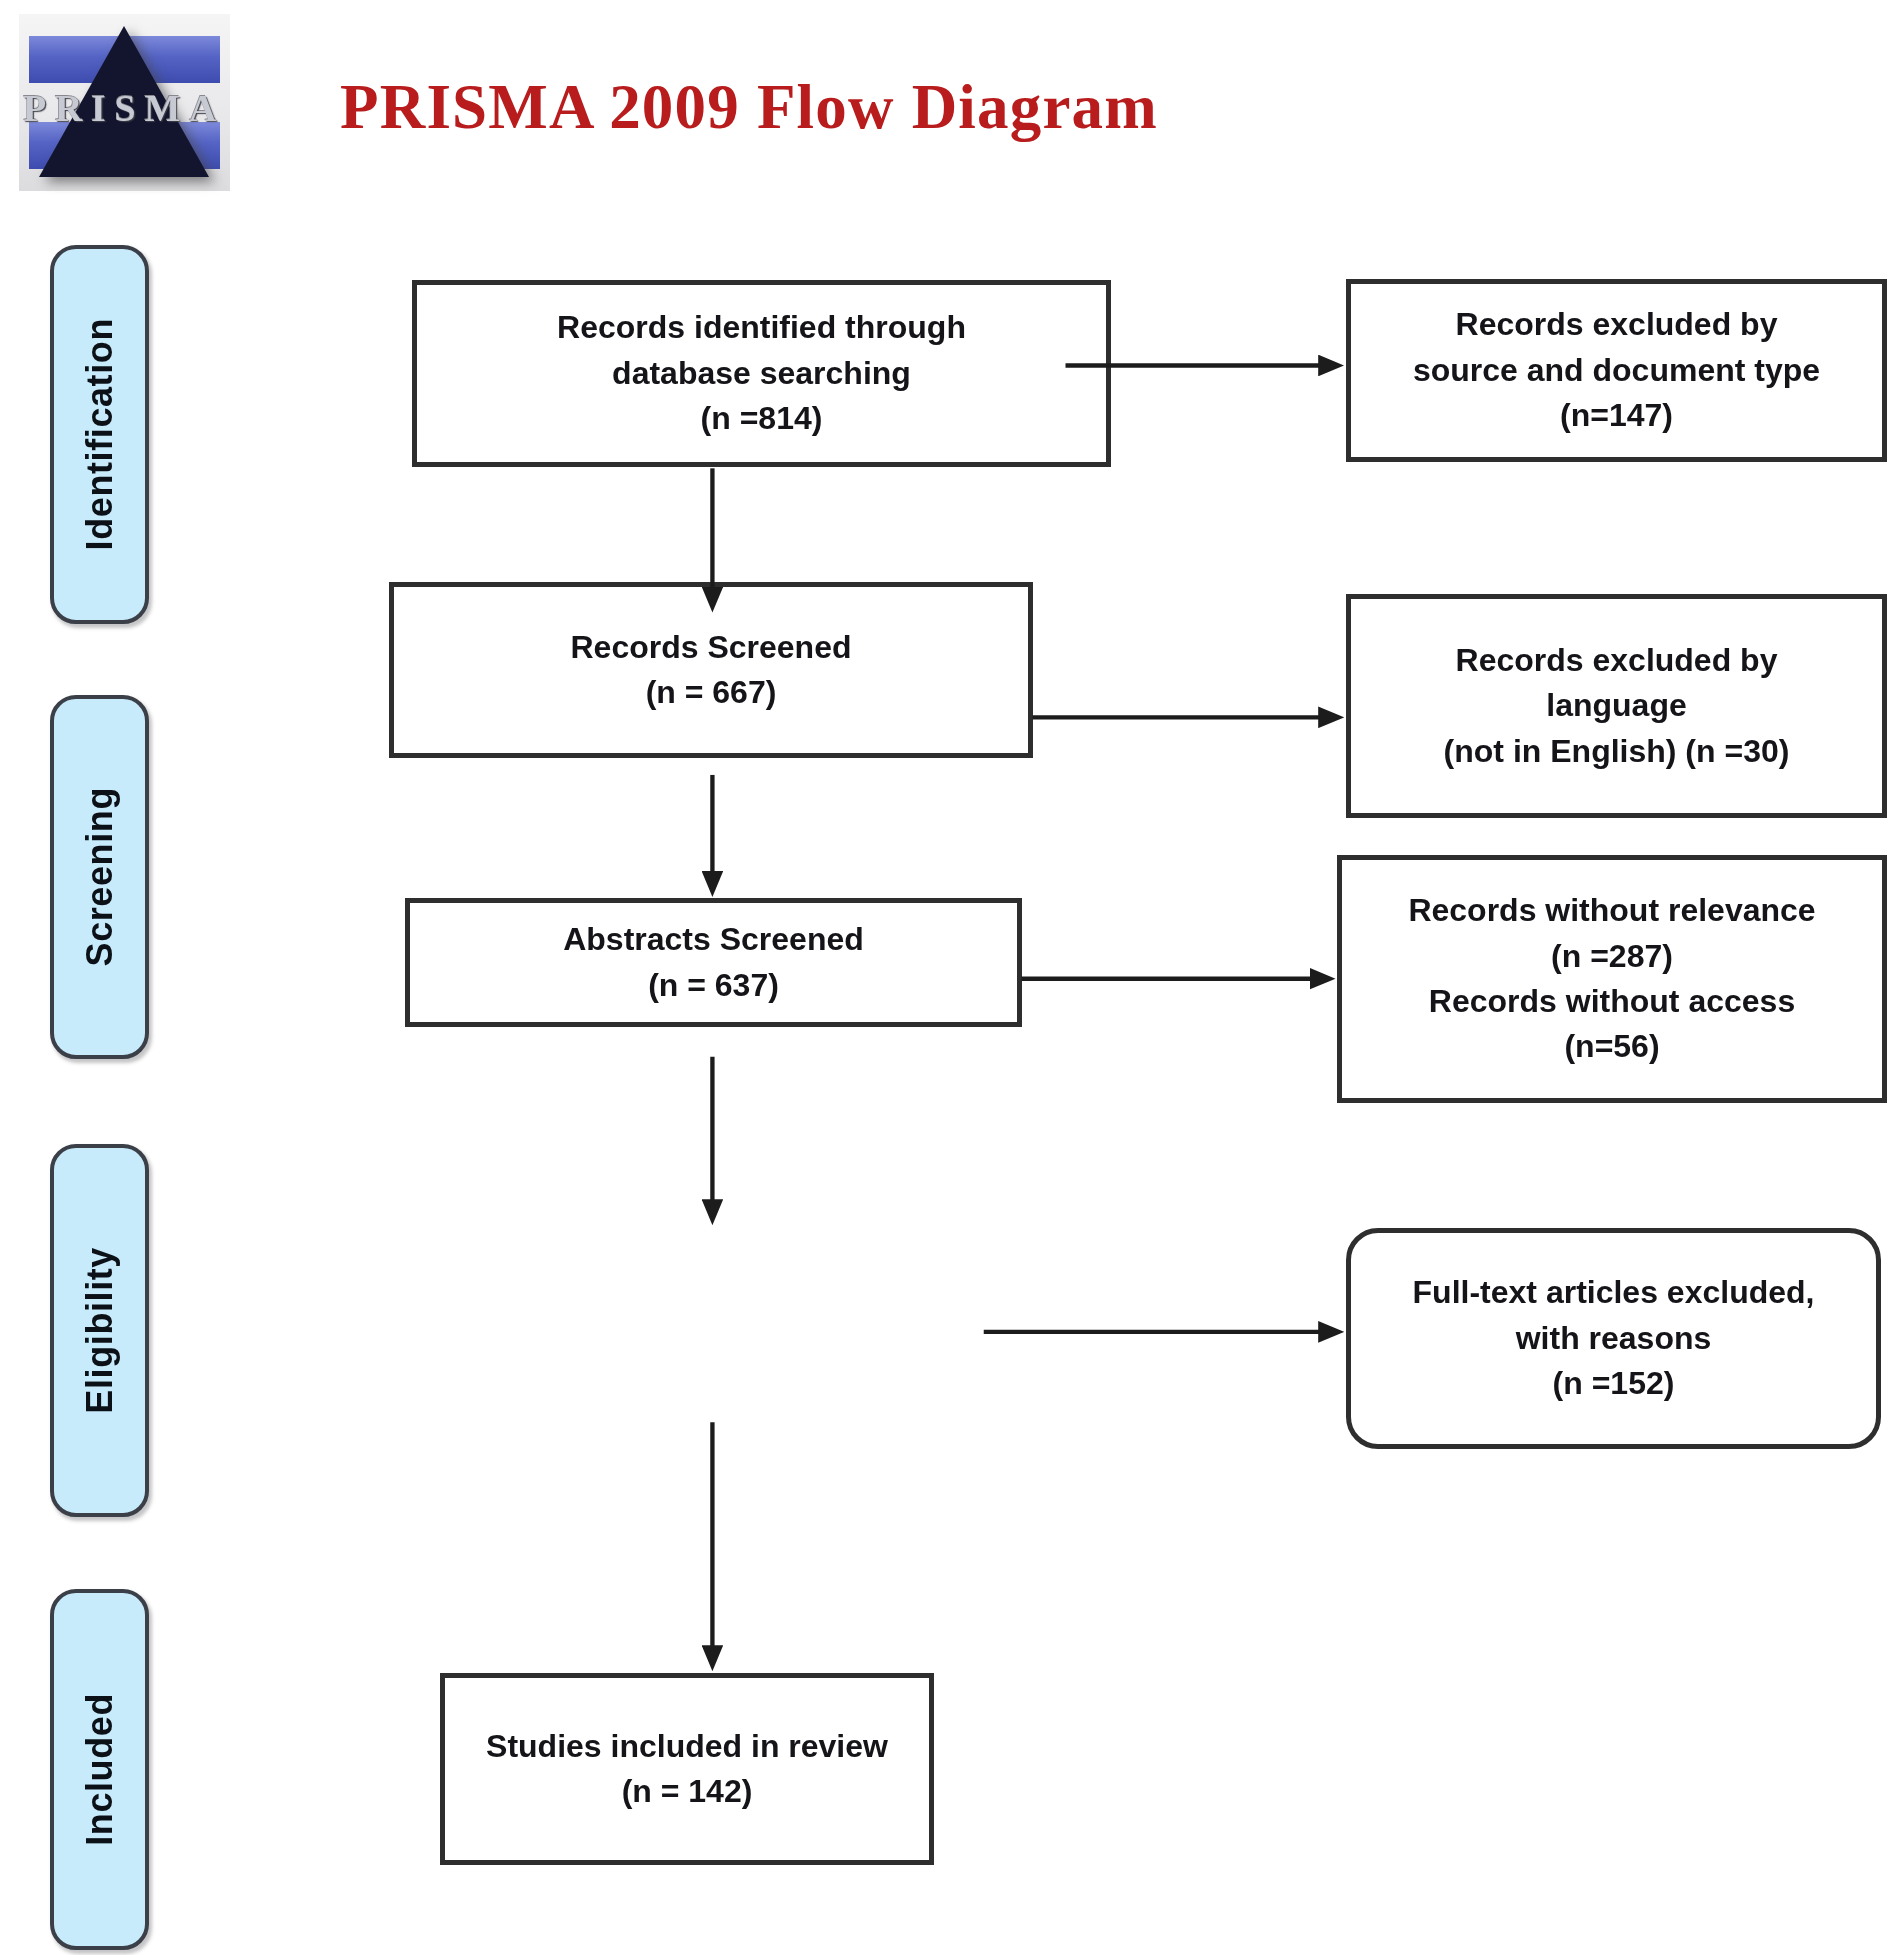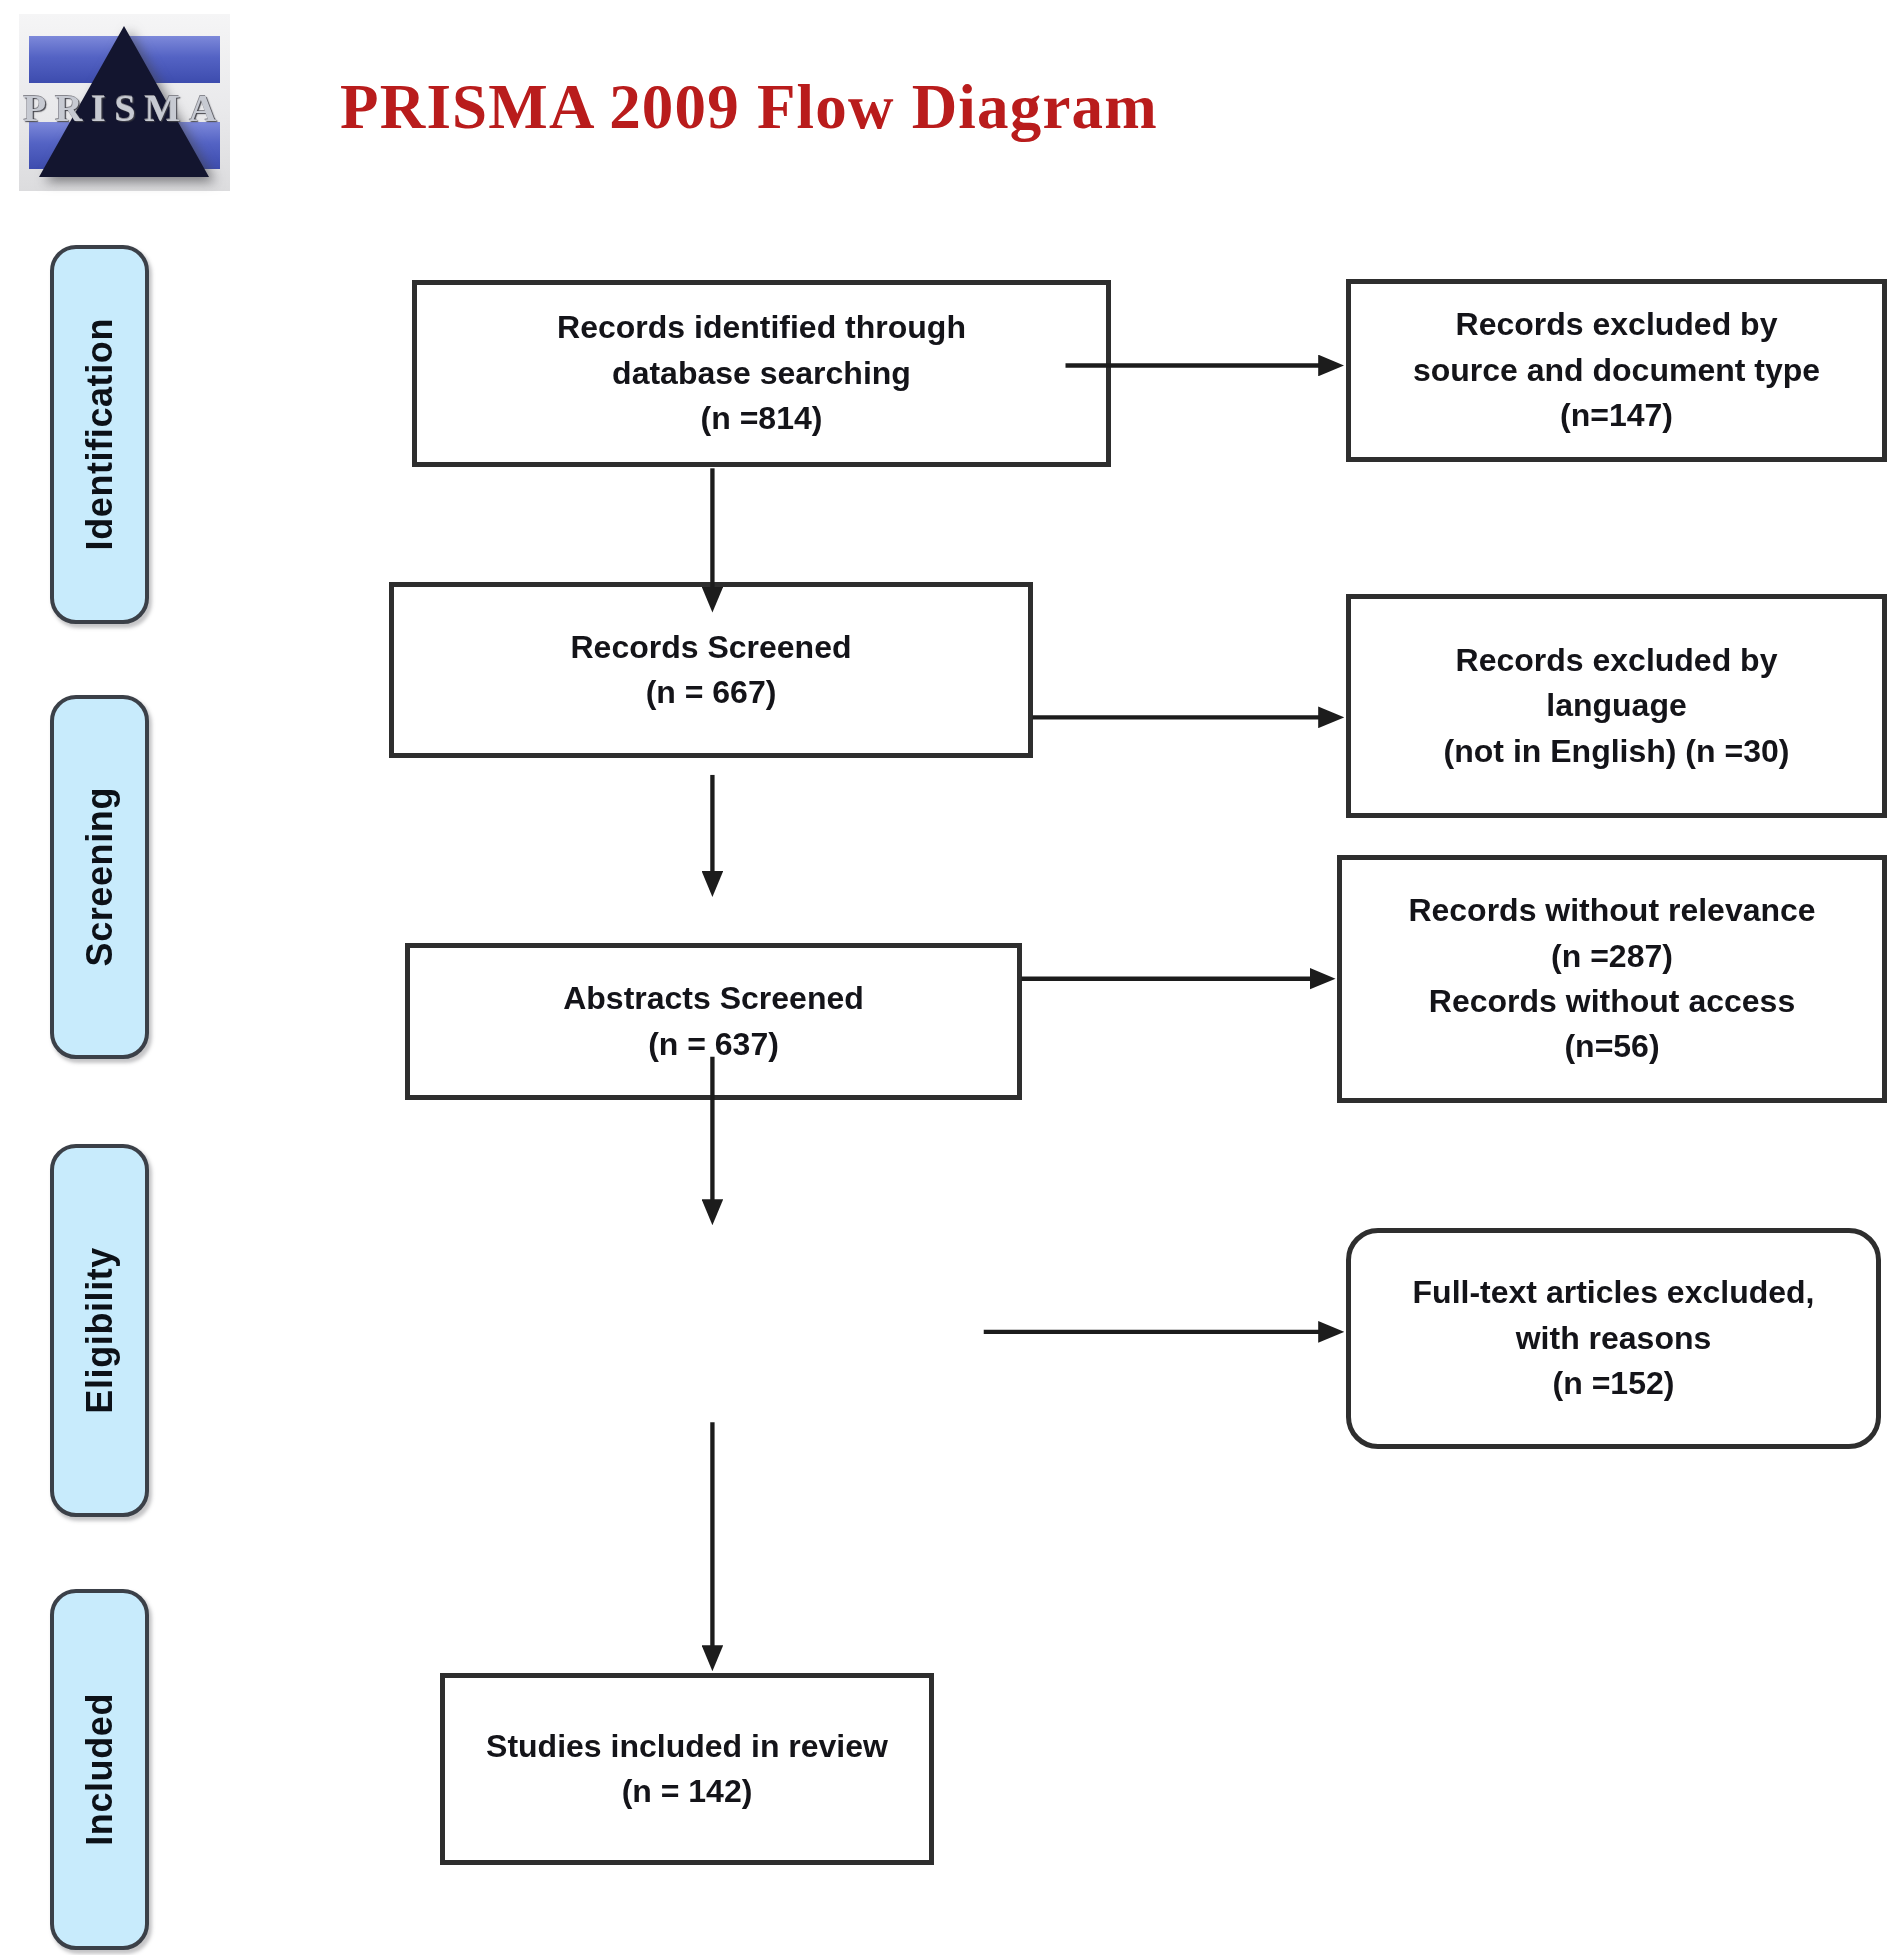--- a/index.html
+++ b/index.html
@@ -106,21 +106,21 @@
 
   <div class="fbox" style="left:367px;top:280px;width:699px;height:187px;margin-left:45px;">
     <div class="txt">Records identified through
 database searching
 (n =814)</div>
   </div>
   <div class="fbox" style="left:389px;top:582px;width:644px;height:176px;">
     <div class="txt">Records Screened
 (n = 667)</div>
   </div>
-  <div class="fbox" style="left:405px;top:943px;width:617px;height:157px;">
+  <div class="fbox" style="left:405px;top:898px;width:617px;height:129px;">
     <div class="txt">Abstracts Screened
 (n = 637)</div>
   </div>
   <div class="fbox" style="left:440px;top:1673px;width:494px;height:192px;">
     <div class="txt">Studies included in review
 (n = 142)</div>
   </div>
 
   <div class="fbox" style="left:1346px;top:279px;width:541px;height:183px;">
     <div class="txt">Records excluded by

